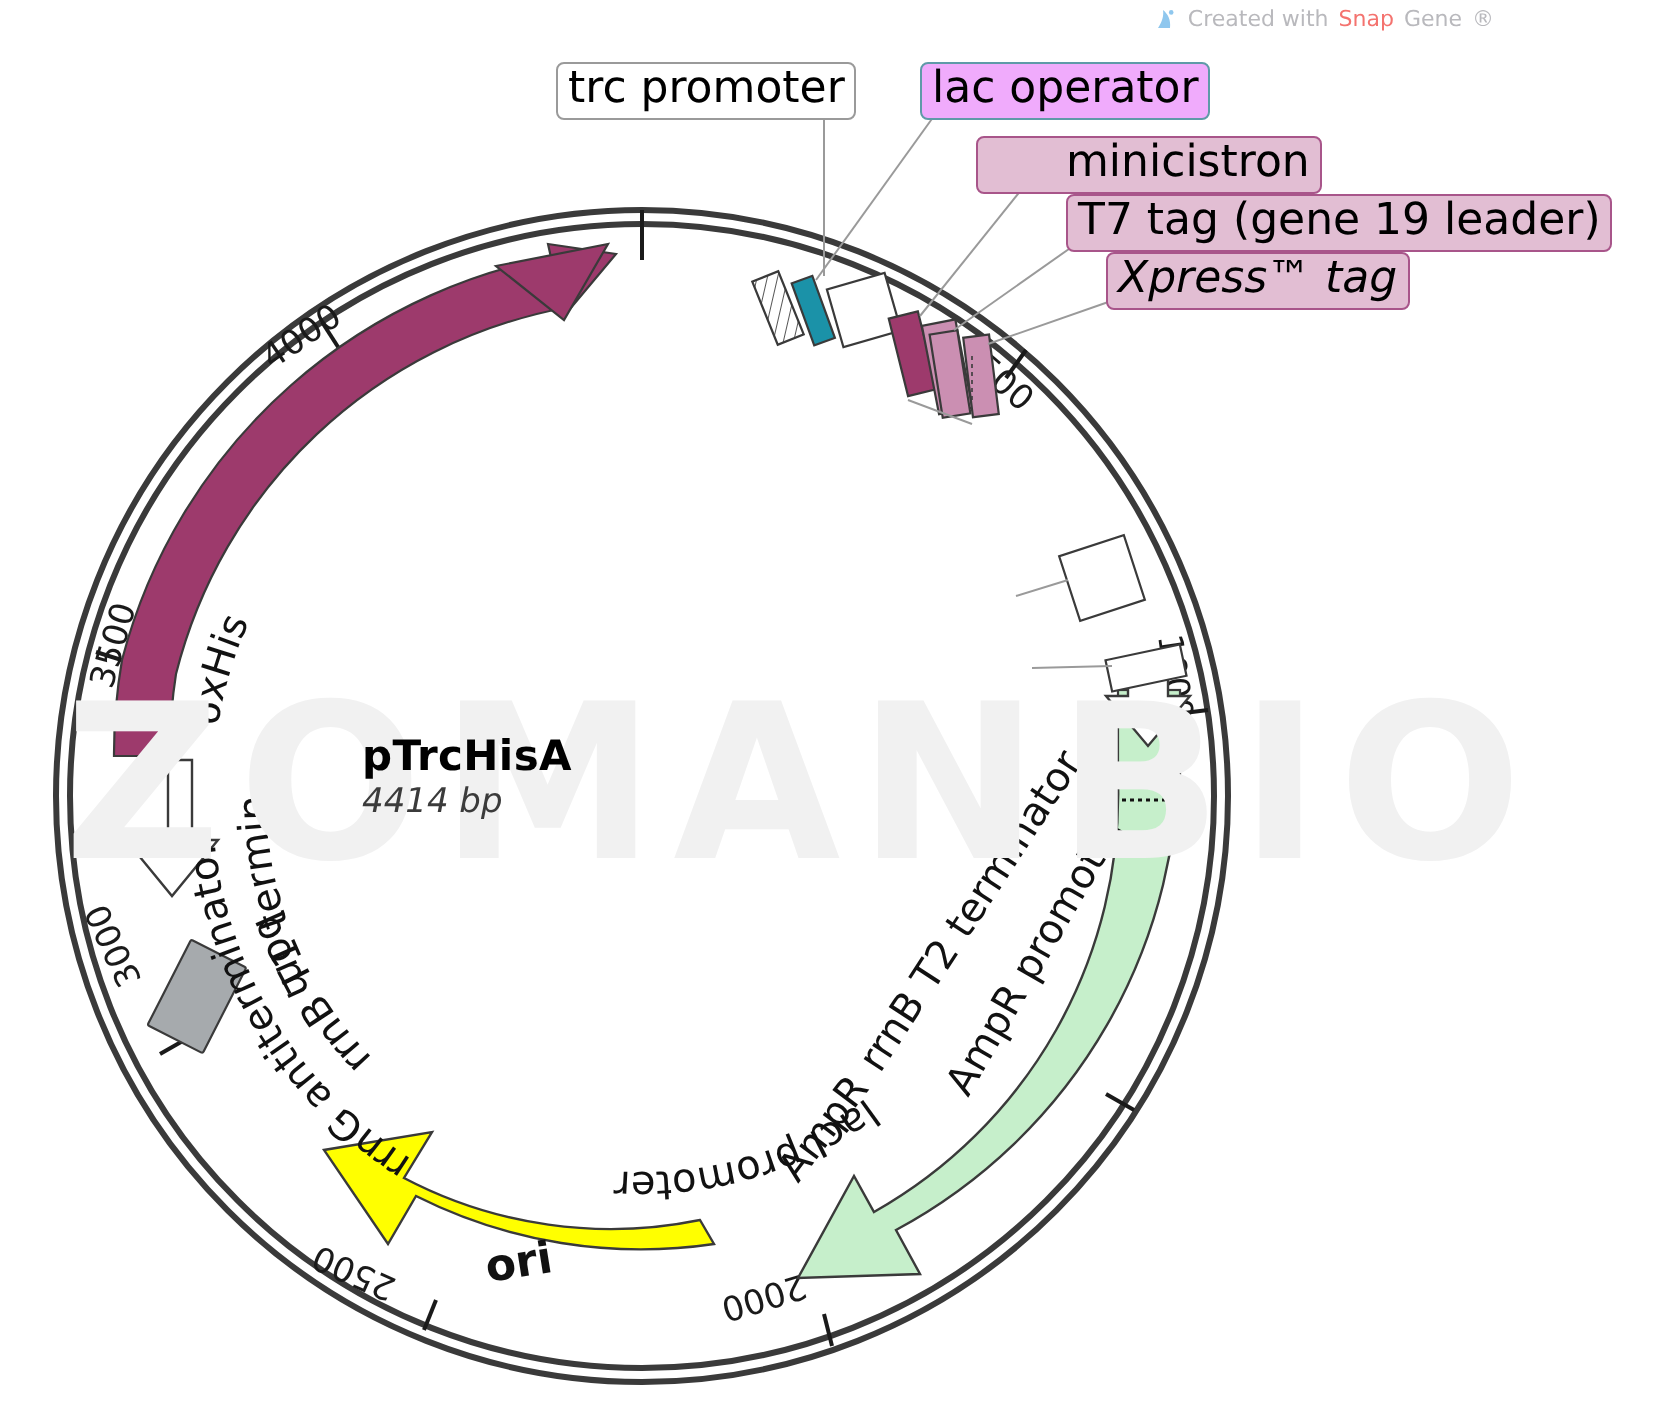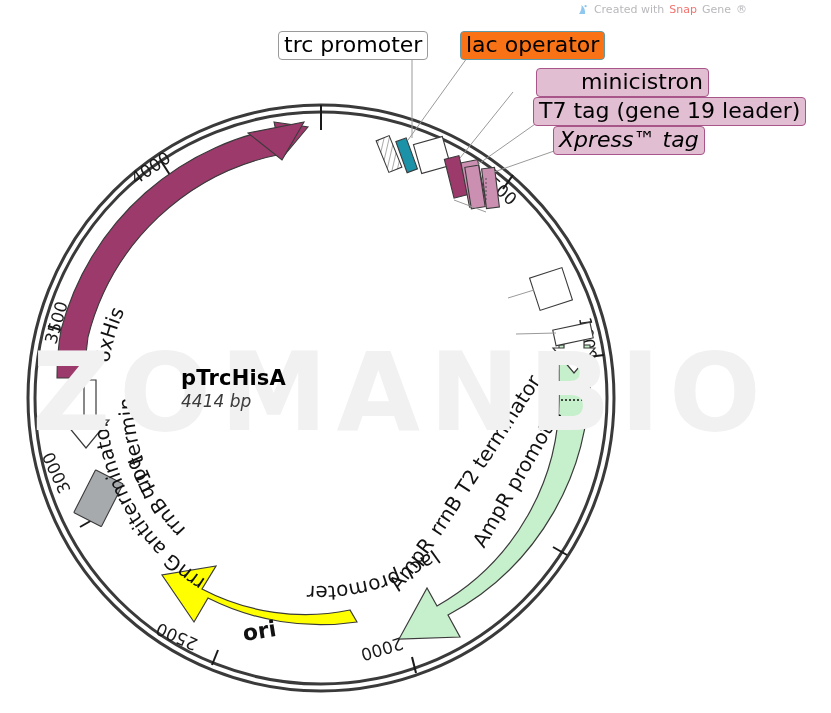--- a/index.html
+++ b/index.html
@@ -51,21 +51,21 @@
     border-radius: 4px;
     background: #ffffff;
     color: #000000;
     font-size: 22px;
     line-height: 22px;
     padding: 2px 5px 3px 5px;
     white-space: nowrap;
     font-family: "DejaVu Sans", "Liberation Sans", sans-serif;
   }
   .flabel.teal {
-    background: #f97316;
+    background: #f0abfc;
     border-color: #5f9aa8;
   }
   .flabel.pink {
     background: #e2bed3;
     border-color: #a8558a;
   }
 
   
   .center-title {
     position: absolute;
@@ -362,21 +362,21 @@
         <tspan>AmpR promoter</tspan>
       </text>
     </g>
   </svg>
 
   
   <div class="flabel" style="left:262px; top:31px;">trc promoter</div>
 
   <div class="flabel teal" style="left:444px; top:31px;">lac operator</div>
 
-  <div class="flabel pink" style="left:520px; top:68px;padding-left:44px;">minicistron</div>
+  <div class="flabel pink" style="left:472px; top:68px;padding-left:44px;">minicistron</div>
 
   <div class="flabel pink" style="left:517px; top:97px;">T7 tag (gene 19 leader)</div>
 
   <div class="flabel pink" style="left:537px; top:126px;font-style:italic;">Xpress™ tag</div>
 
   
   <div class="center-title">
     <div class="pname">pTrcHisA</div>
     <div class="pbp">4414 bp</div>
   </div>

